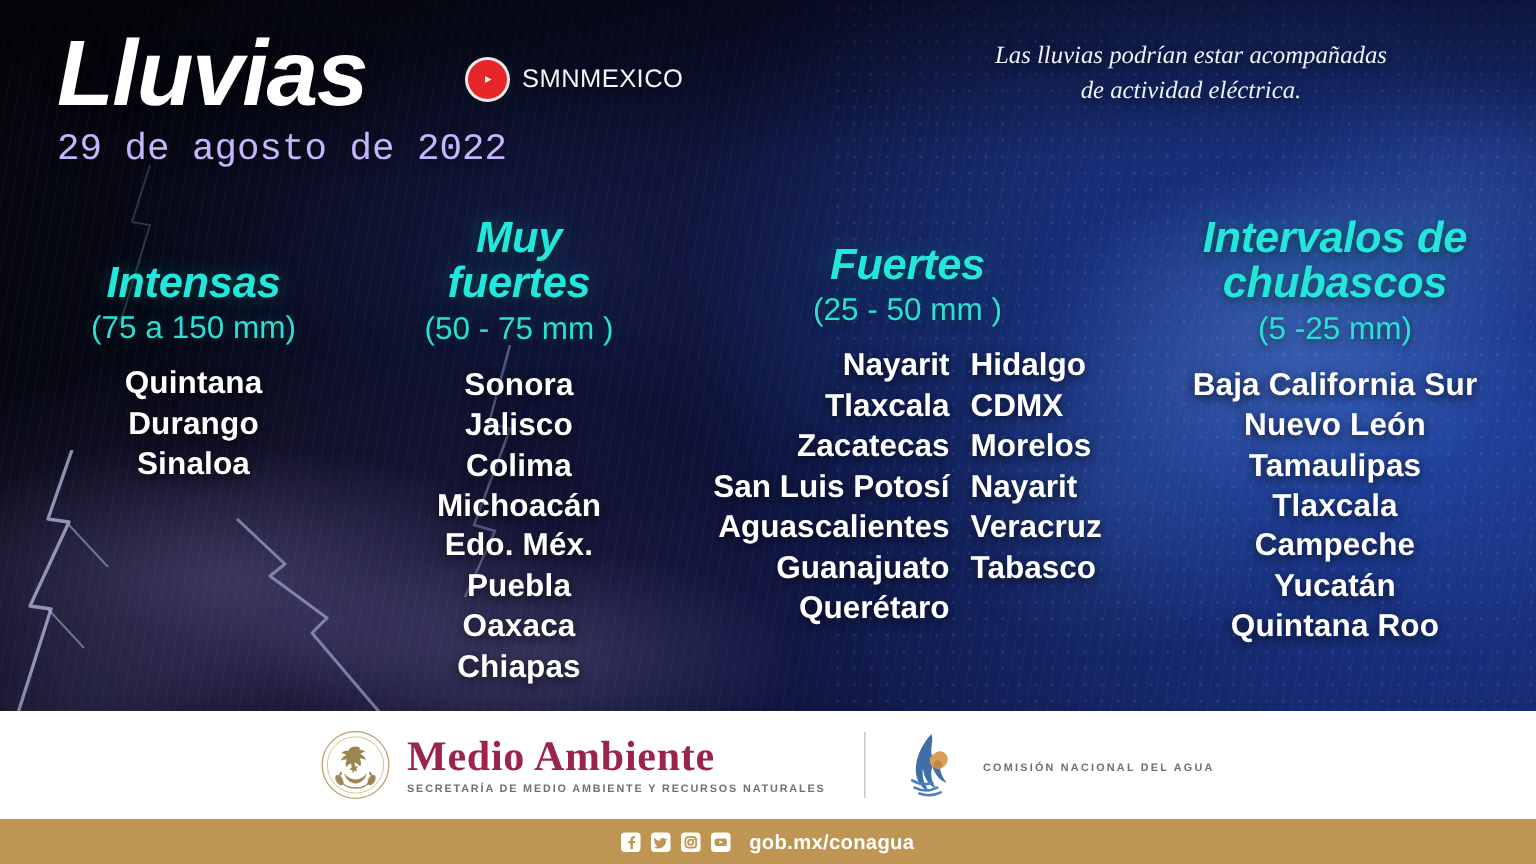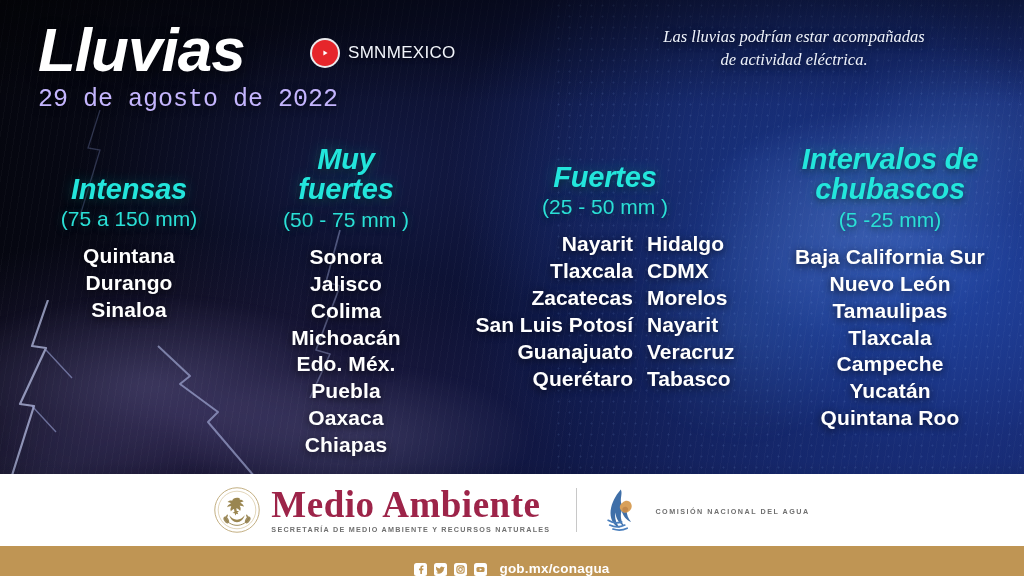--- a/index.html
+++ b/index.html
@@ -132,41 +132,41 @@
   
   .footer-white {
     position:absolute; left:0; top:474px; width:100%; height:72px;
     background:#ffffff; display:flex; align-items:center; justify-content:center; gap:26px;
   }
   .logo-group { display:flex; align-items:center; gap:11px; }
   .eagle-seal { width:46px; height:46px; flex:0 0 auto; }
   .ma-text { line-height:1; }
   .ma-title {
     font-family:"Liberation Serif", serif;
-    font-size:37px; font-weight:bold; color:#9d2449; letter-spacing:.5px;text-align:right;
+    font-size:28px; font-weight:bold; color:#9d2449; letter-spacing:.5px;text-align:right;
   }
   .ma-sub {
     font-size:7.2px; font-weight:bold; color:#6f6f6f;
     letter-spacing:1.25px; margin-top:3px;
   }
   .vdiv { width:1px; height:44px; background:#c8c8c8; }
   .conagua-group { display:flex; align-items:center; gap:10px; }
   .conagua-mark { width:42px; height:46px; flex:0 0 auto; }
   .cg-text { line-height:1; }
   .cg-title {
     font-family:"Liberation Serif", serif;
     font-size:30px; font-weight:bold; color:#4d4d4f; letter-spacing:2.4px;
   }
   .cg-sub {
     font-size:7.2px; font-weight:bold; color:#6f6f6f;
     letter-spacing:1.5px; margin-top:4px; text-align:center;
   }
   .footer-gold {
     position:absolute; left:0; top:546px; width:100%; height:30px;
-    background:#bf9554; display:flex; align-items:flex-end; justify-content:center; gap:7px;
+    background:#bf9554; display:flex; align-items:center; justify-content:center; gap:7px;
   }
   .sicon {
     width:13px; height:13px; border-radius:2.5px; background:#ffffff;
     display:flex; align-items:center; justify-content:center; flex:0 0 auto;
   }
   .gob-url {
     font-size:13.5px; font-weight:bold; color:#ffffff;
     letter-spacing:.2px; margin-left:5px;
   }
 </style>
@@ -262,20 +262,21 @@
 
     <div class="col" id="col-fuertes">
       <div class="col-heading">Fuertes</div>
       <div class="col-range">(25 - 50 mm )</div>
       <div class="dual-lists">
         <div class="list-left">
           <div>Nayarit</div>
           <div>Tlaxcala</div>
           <div>Zacatecas</div>
           <div>San Luis Potosí</div>
+          <div>Aguascalientes</div>
           <div>Guanajuato</div>
           <div>Querétaro</div>
         </div>
         <div class="list-right">
           <div>Hidalgo</div>
           <div>CDMX</div>
           <div>Morelos</div>
           <div>Nayarit</div>
           <div>Veracruz</div>
           <div>Tabasco</div>

